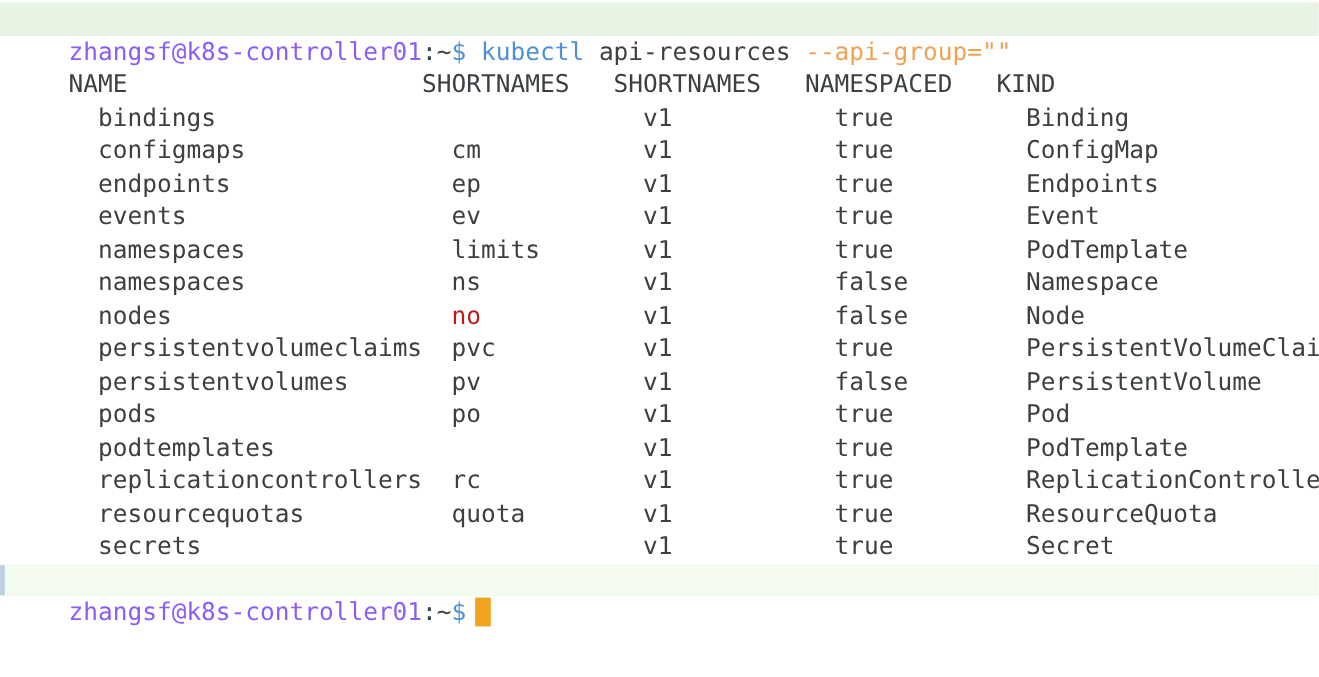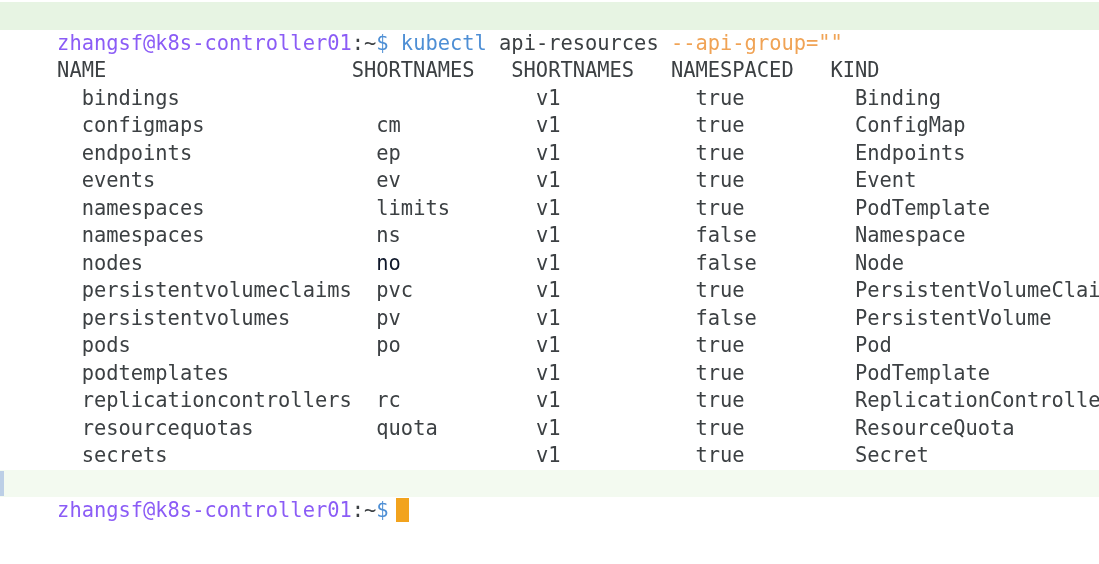--- a/index.html
+++ b/index.html
@@ -24,21 +24,21 @@
     height: 27.5px;
     padding-left: 8px;
     white-space: pre;
     position: relative;
   }
   .cmd-line { background: #e7f4e3; }
   .prompt-line { background: #f3faf0; }
   .green  { color: #8b5cf6; }
   .blue   { color: #4e8fd5; }
   .orange { color: #f0a355; }
-  .red    { color: #0f172a; }
+  .red    { color: #b91c1c; }
   .gap-left { margin-left: 1ch; }
   .cell { display: inline-block; vertical-align: top; white-space: pre; }
   .cell-name       { width: 24ch; }
   .cell-shortnames { width: 13ch; }
   .cell-apiversion { width: 13ch; }
   .cell-namespaced { width: 13ch; }
   .cell-kind       { }
   .left-bar {
     position: absolute;
     left: 0;

